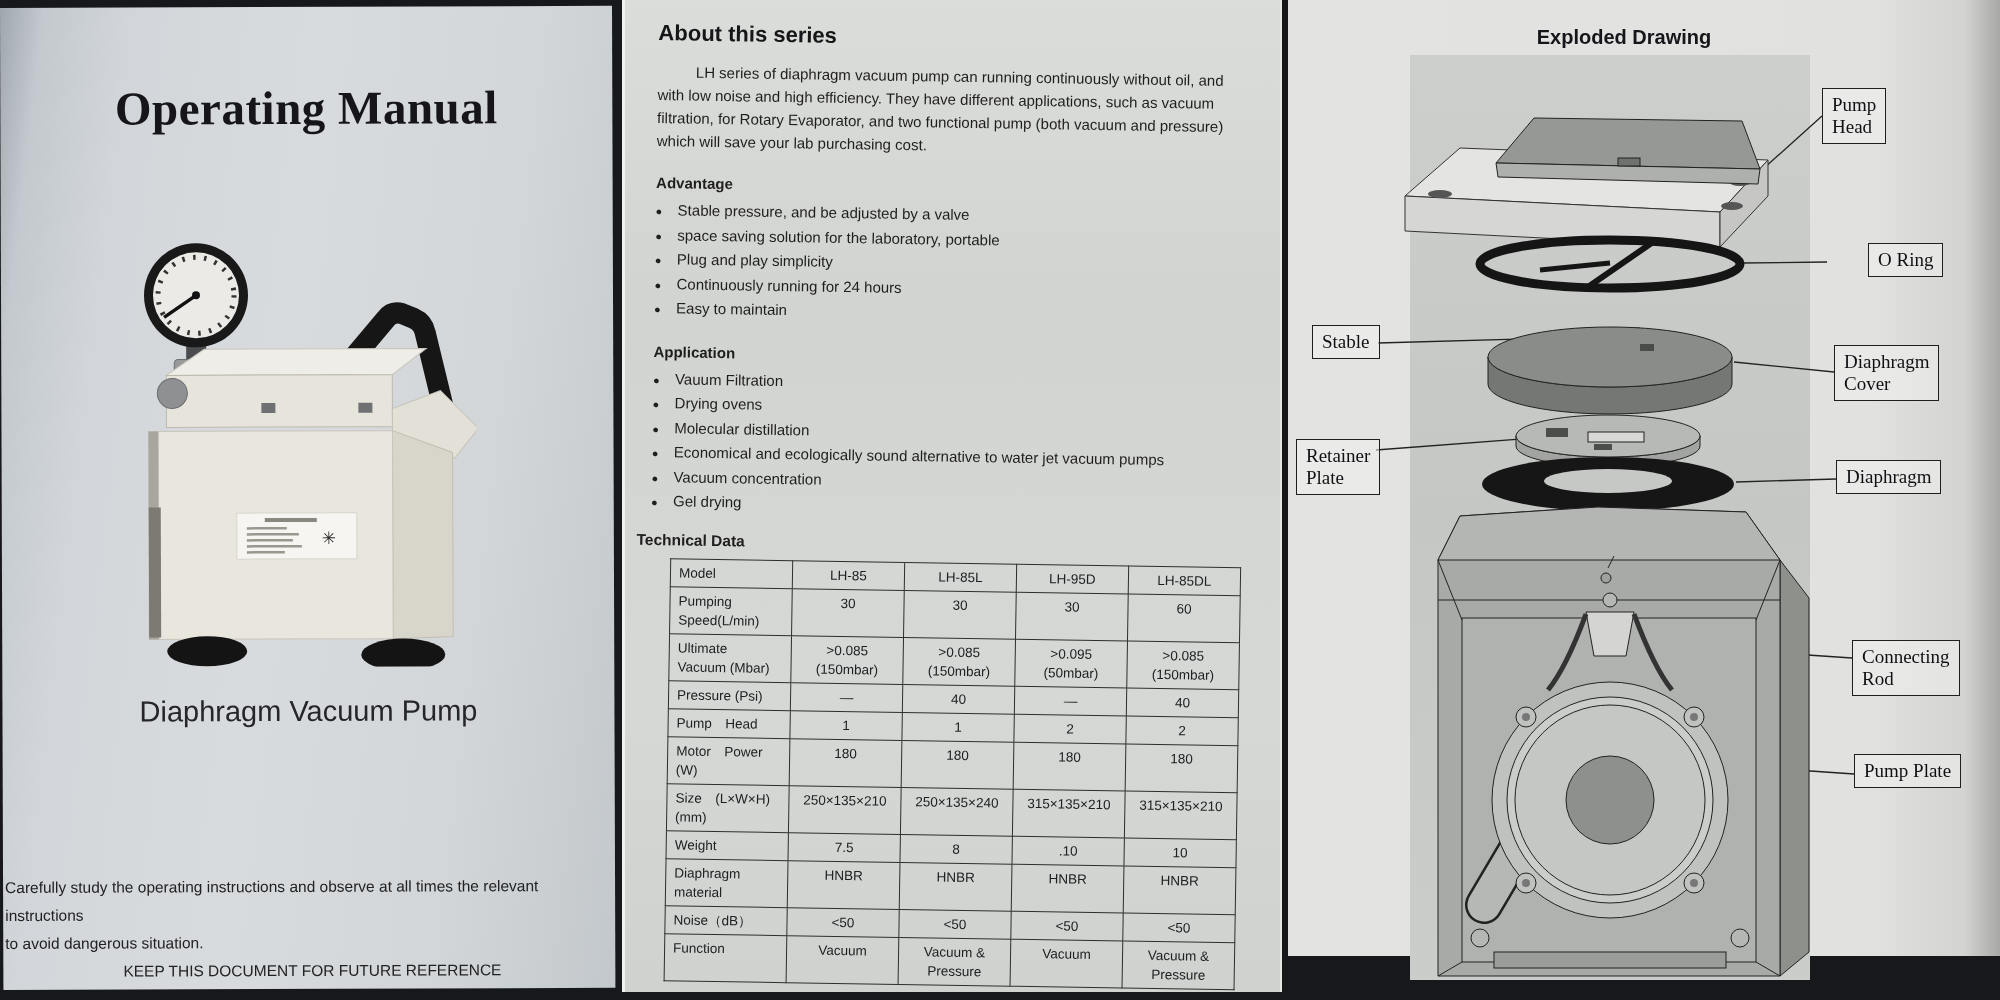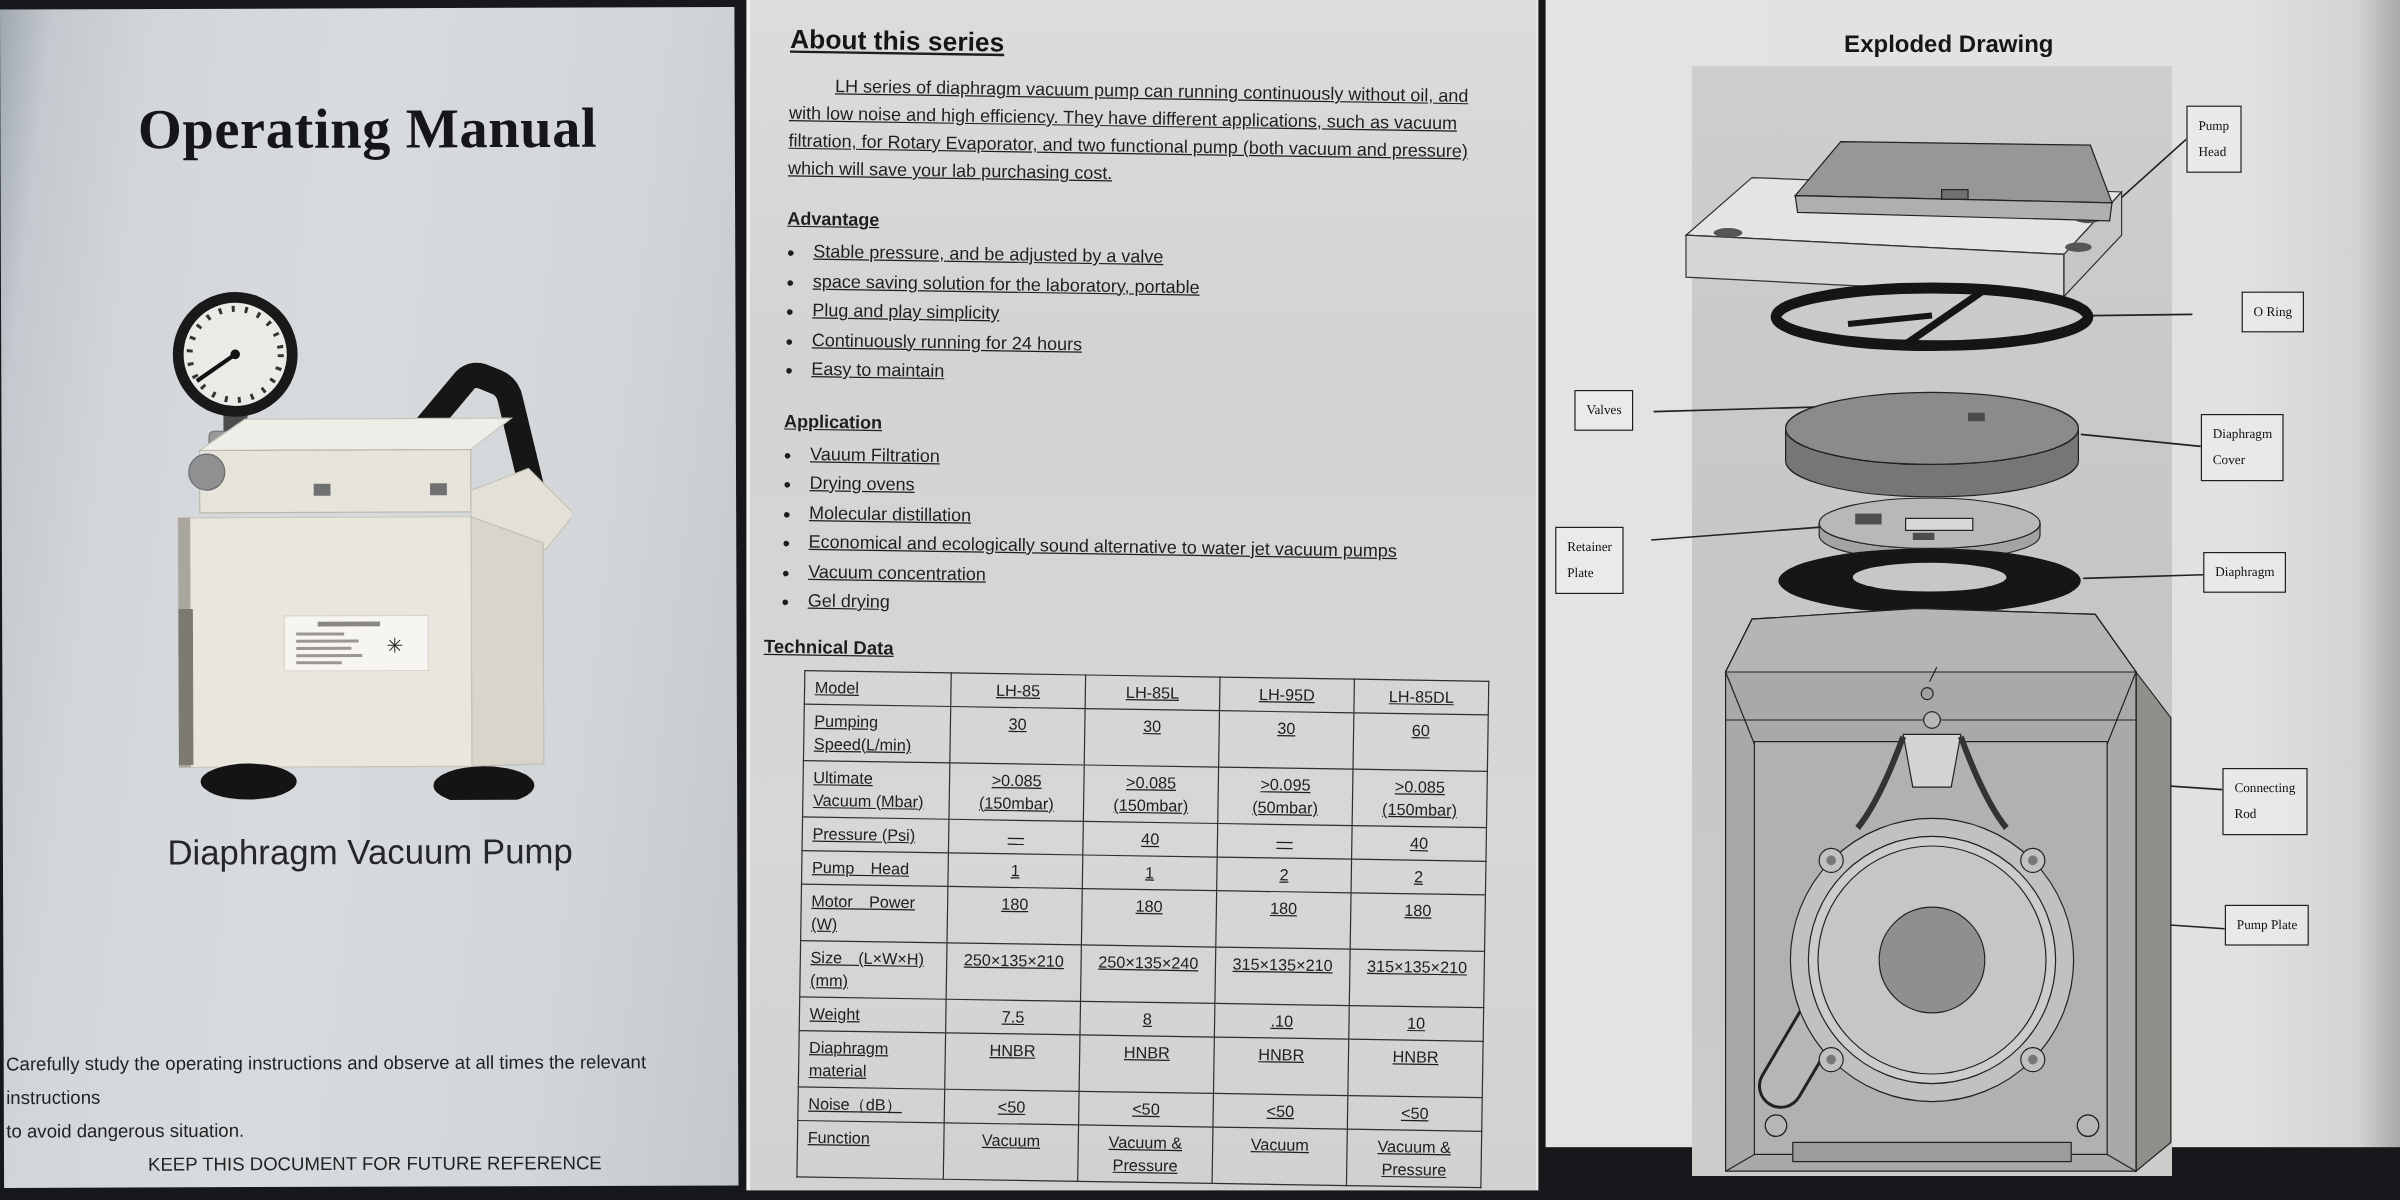--- a/index.html
+++ b/index.html
@@ -22,21 +22,20 @@
   .pump-photo{position:absolute;left:95px;top:200px;}
   .product-name{position:absolute;top:688px;left:0;width:100%;text-align:center;font-size:29px;color:#26262a;}
   .left-footer{position:absolute;top:866px;left:2px;width:608px;font-size:15.5px;line-height:28px;color:#222;}
   .left-footer .line3{margin-left:118px;}
   
   #middle-page{
     left:622px;top:0;width:660px;height:992px;box-sizing:border-box;
     background:linear-gradient(180deg,#dbddda,#d2d4d1 30%,#d6d8d5 70%,#d0d2cf 100%);
     border-left:3px solid #f0f1ee;border-right:2px solid #e6e7e4;
     overflow:hidden;
-    text-decoration:underline;
   }
   .mid-content{padding:14px 30px 0 34px;transform:rotate(0.9deg);transform-origin:30px 0;}
   .series-heading{font-size:22px;font-weight:bold;margin:6px 0 14px;color:#161619;}
   .intro{font-size:15px;line-height:23px;text-indent:38px;margin:0 0 22px;width:588px;}
   .sec-heading{font-size:15px;font-weight:bold;margin:0 0 7px;}
   .gap-top{margin-top:22px;}
   ul.bullets{list-style:none;margin:0;padding:0;font-size:15px;}
   ul.bullets li{line-height:24.5px;padding-left:22px;position:relative;}
   ul.bullets li::before{content:"●";position:absolute;left:0;top:1px;font-size:11px;}
   .tech-heading{font-size:15.5px;font-weight:bold;margin:17px 0 9px -14px;}
@@ -51,21 +50,21 @@
   #right-page{
     left:1288px;top:0;width:712px;height:956px;
     background:linear-gradient(90deg,#e3e4e1 0%,#e1e2df 82%,#d3d4d1 95%,#a8a9a6 100%);
   }
   .exp-heading{text-align:center;font-size:20px;font-weight:bold;margin:0;padding-top:26px;padding-right:40px;color:#15151a;}
   .backdrop{position:absolute;left:122px;top:55px;width:400px;height:925px;
     background:linear-gradient(180deg,#cdcfcc,#c5c7c4 50%,#cbcdca);}
   svg.exploded{position:absolute;left:0;top:0;width:712px;height:992px;}
   .part-label{
     position:absolute;border:1.5px solid #1f1f1f;background:rgba(240,241,238,0.55);
-    font-family:"Liberation Serif", serif;font-size:11px;line-height:22px;
+    font-family:"Liberation Serif", serif;font-size:19px;line-height:22px;
     padding:5px 9px;white-space:pre-line;color:#101014;
   }
   #lbl-pump-head{left:534px;top:88px;}
   #lbl-o-ring{left:539px;top:243px;margin-left:41px;}
   #lbl-valves{left:24px;top:325px;}
   #lbl-diaphragm-cover{left:546px;top:345px;}
   #lbl-retainer-plate{left:8px;top:423px;margin-top:16px;}
   #lbl-diaphragm{left:548px;top:460px;}
   #lbl-connecting-rod{left:564px;top:640px;}
   #lbl-pump-body{left:566px;top:754px;}
@@ -344,21 +343,21 @@
 
       <circle cx="192" cy="938" r="9" fill="#b5b7b4" stroke="#222"></circle>
       <circle cx="452" cy="938" r="9" fill="#b5b7b4" stroke="#222"></circle>
       <rect x="206" y="952" width="232" height="16" fill="#9b9d9a" stroke="#222"></rect>
     </g>
   </svg>
 
   <div class="part-label" id="lbl-pump-head">Pump
 Head</div>
   <div class="part-label" id="lbl-o-ring">O Ring</div>
-  <div class="part-label" id="lbl-valves">Valves</div>
+  <div class="part-label" id="lbl-valves">Stable</div>
   <div class="part-label" id="lbl-diaphragm-cover">Diaphragm
 Cover</div>
   <div class="part-label" id="lbl-retainer-plate">Retainer
 Plate</div>
   <div class="part-label" id="lbl-diaphragm">Diaphragm</div>
   <div class="part-label" id="lbl-connecting-rod">Connecting
 Rod</div>
   <div class="part-label" id="lbl-pump-body">Pump Plate</div>
 </div>
 

